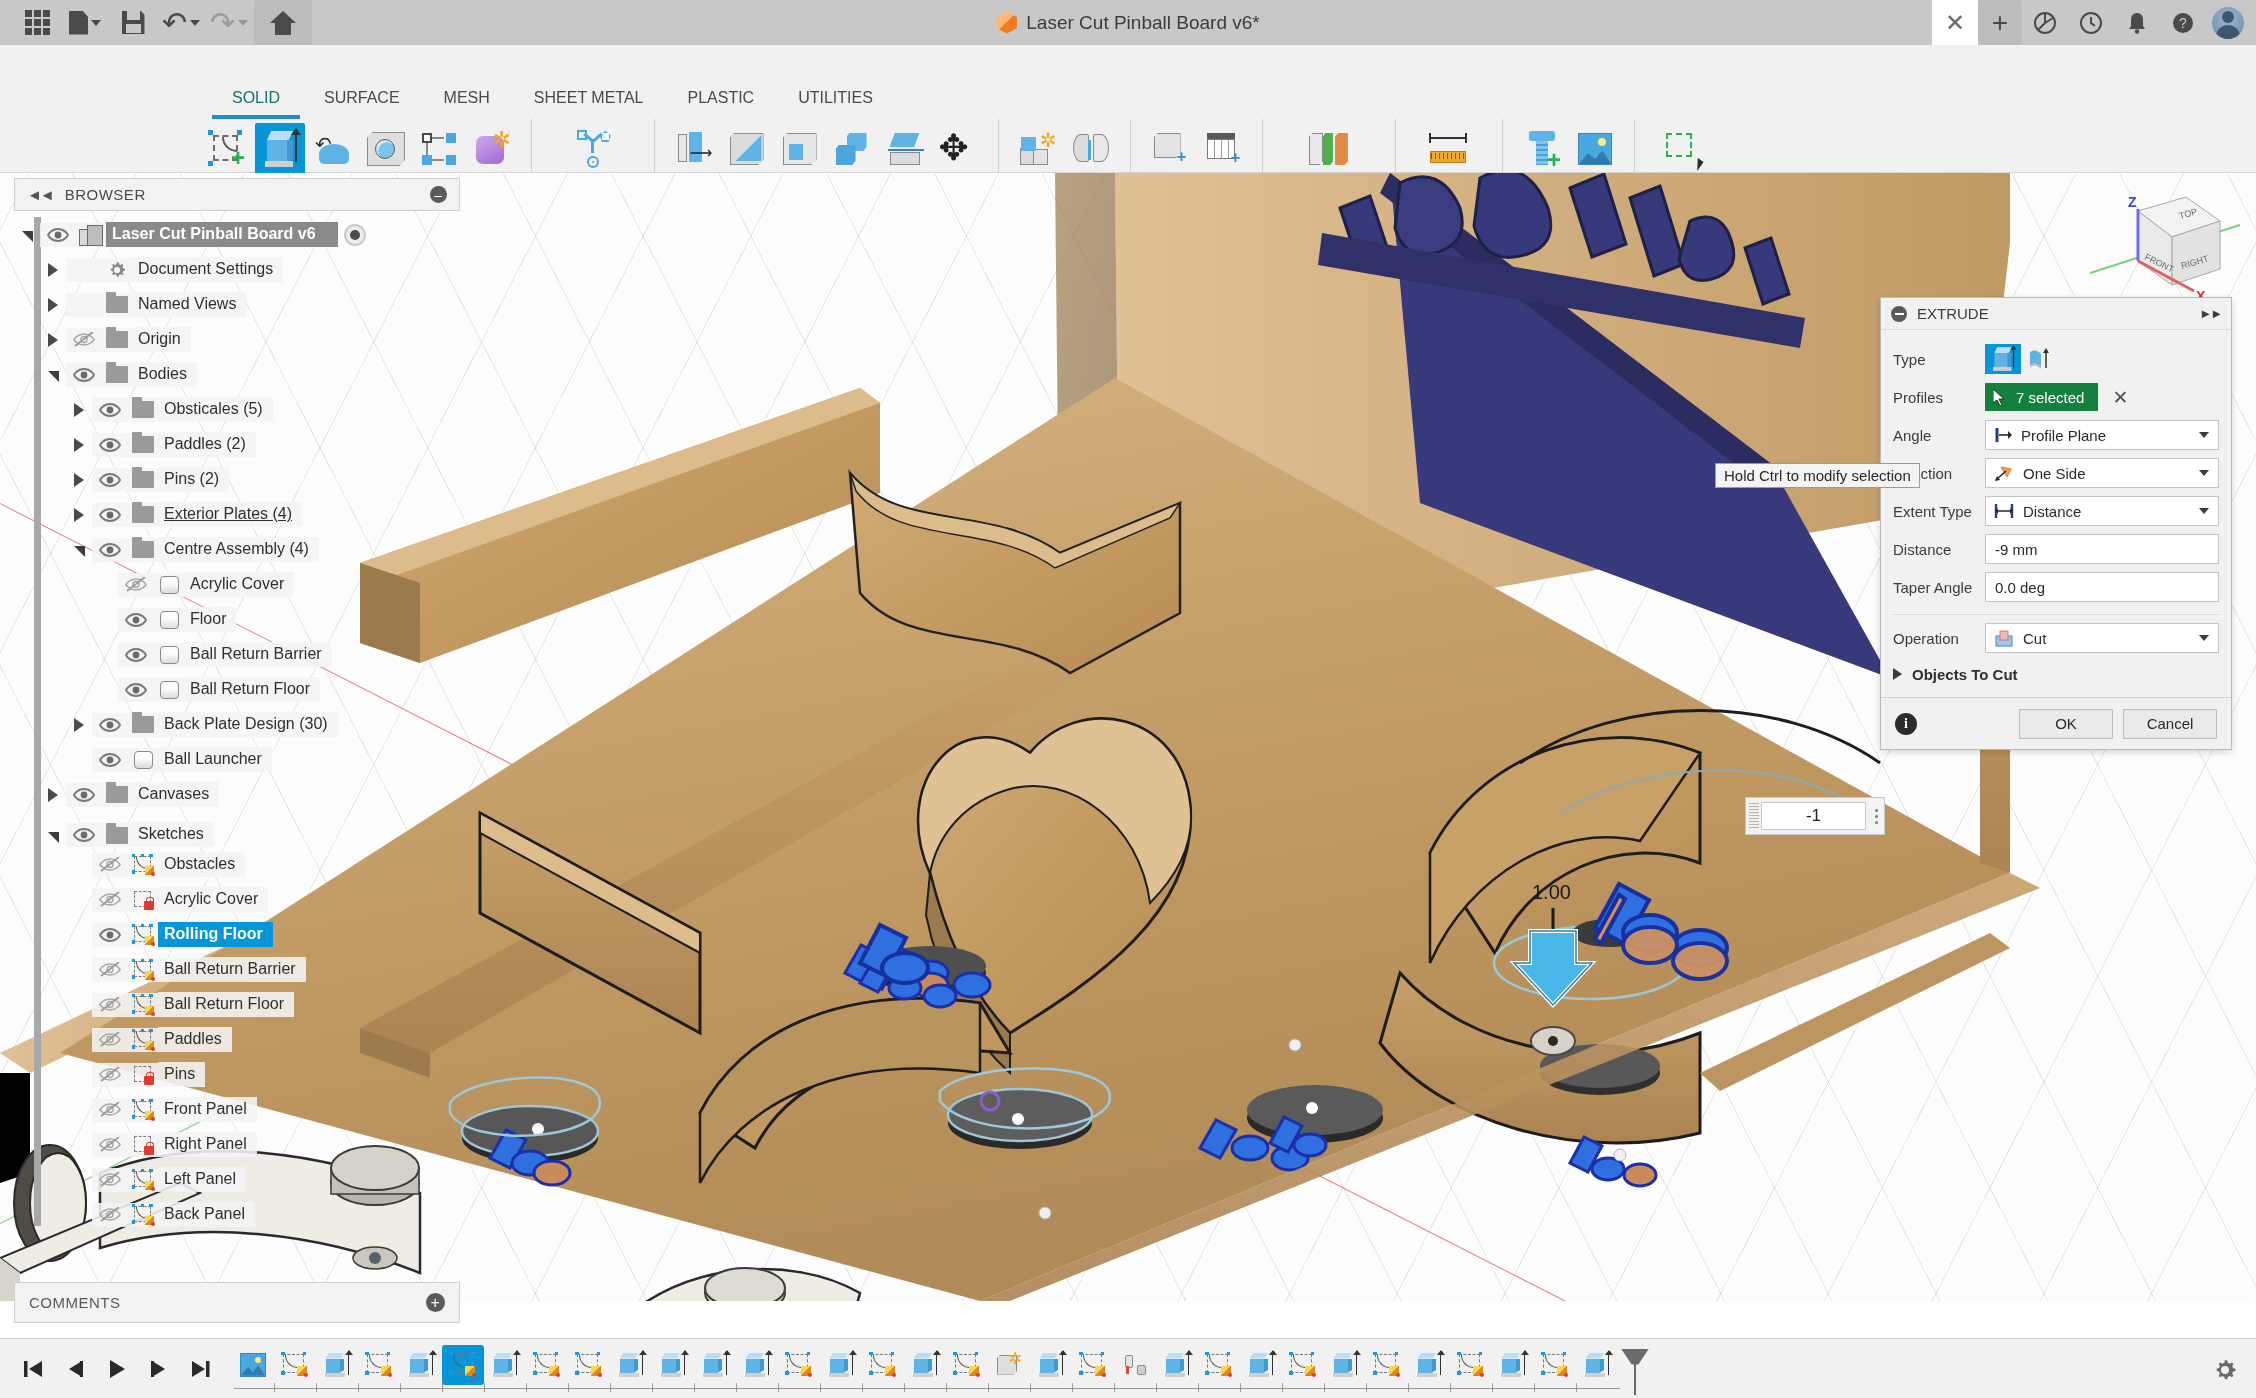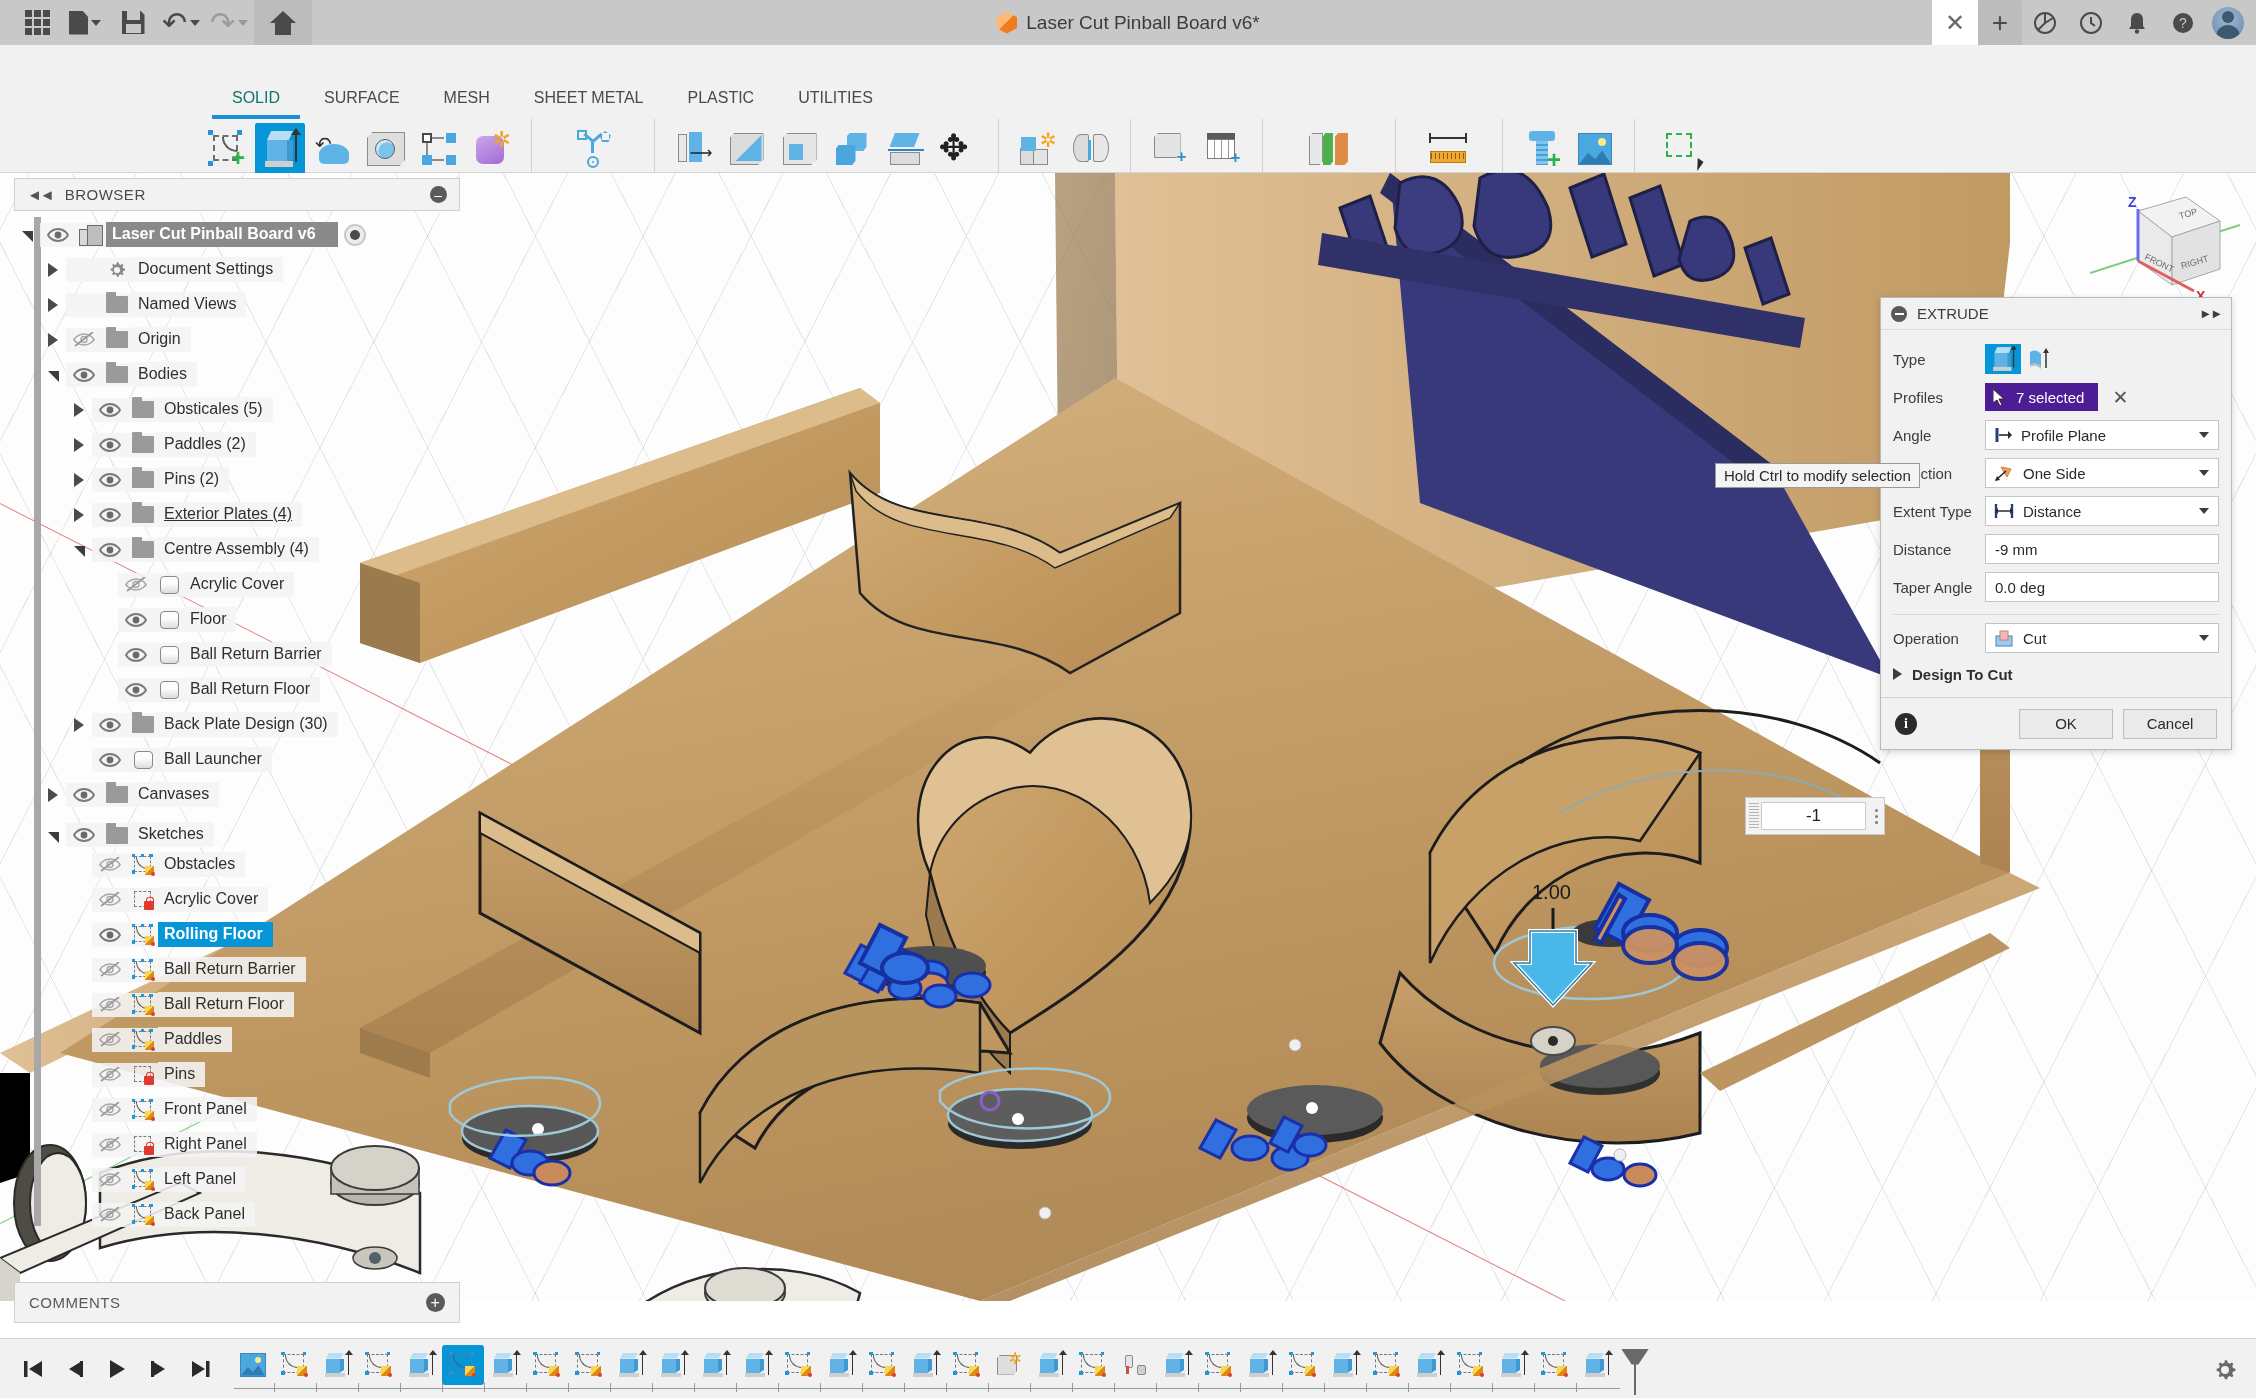--- a/index.html
+++ b/index.html
@@ -296,21 +296,21 @@
   .ex-head { height:32px; display:flex;align-items:center;gap:10px;padding:0 10px;
      background:#f1f1f1; border-bottom:1px solid #dcdcdc; font-size:15px; color:#3c3c3c;}
   .ex-head .dot { width:16px;height:16px;border-radius:50%;background:#5a5a5a;display:flex;align-items:center;justify-content:center;}
   .ex-head .dot::after{content:'';width:9px;height:2px;background:#fff;}
   .ex-head .ffwd { margin-left:auto; color:#3c3c3c; font-size:13px; letter-spacing:-2px; cursor:pointer;}
   .ex-body { padding:10px 12px 6px 12px; }
   .exrow { display:flex; align-items:center; height:38px; }
   .exrow .k { width:92px; font-size:15px; color:#3c3c3c; }
   .ex-typebtn { width:36px;height:30px; display:flex;align-items:center;justify-content:center;cursor:pointer;}
   .ex-typebtn.on { background:#0696d7; }
-  .ex-sel { background:#4c1d95; color:#fff; height:28px; display:flex;align-items:center;gap:8px;
+  .ex-sel { background:#15803d; color:#fff; height:28px; display:flex;align-items:center;gap:8px;
      padding:0 14px 0 8px; font-size:15px; cursor:pointer;}
   .ex-x { margin-left:14px; color:#555; font-size:19px; cursor:pointer;}
   .ex-ctl { flex:1; height:30px; background:#fff; border:1px solid #c4c4c4; display:flex;align-items:center;
      gap:9px; padding:0 8px; font-size:15px; color:#2a2a2a; cursor:pointer; position:relative;}
   .ex-ctl .dd { position:absolute; right:9px; width:0;height:0;
      border-left:5px solid transparent;border-right:5px solid transparent;border-top:6px solid #3c3c3c;}
   .ex-inp { flex:1; height:30px; background:#fff; border:1px solid #c4c4c4; display:flex;align-items:center;
      padding:0 9px; font-size:15px; color:#2a2a2a; }
   .ex-div { height:1px; background:#d8d8d8; margin:8px 0 4px 0; }
   .ex-expand { display:flex;align-items:center;gap:10px;height:34px;font-size:15px;font-weight:bold;color:#2f2f2f;cursor:pointer;}
@@ -1558,21 +1558,21 @@
               <rect x="2" y="7" width="16" height="10" fill="#9fc9ea" stroke="#4a86b5"></rect>
               <rect x="6" y="2" width="8" height="9" fill="#f0b8b8" stroke="#c28080"></rect>
             </svg>
           <span>Cut</span>
           <span class="dd"></span>
         </div>
       </div>
 
       <div class="ex-expand">
         <span class="tri2"></span>
-        <span>Design To Cut</span>
+        <span>Objects To Cut</span>
       </div>
     </div>
 
     <div class="ex-foot">
       <span class="info">i</span>
       <div class="ex-btn ok">OK</div>
       <div class="ex-btn">Cancel</div>
     </div>
   </div>
 

